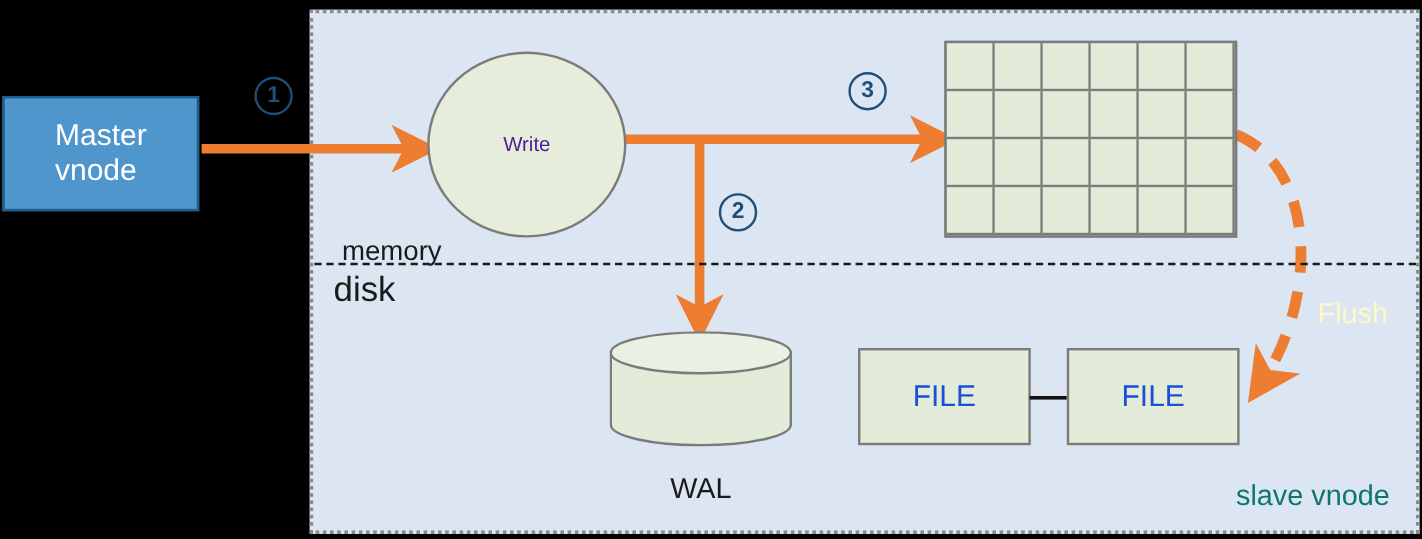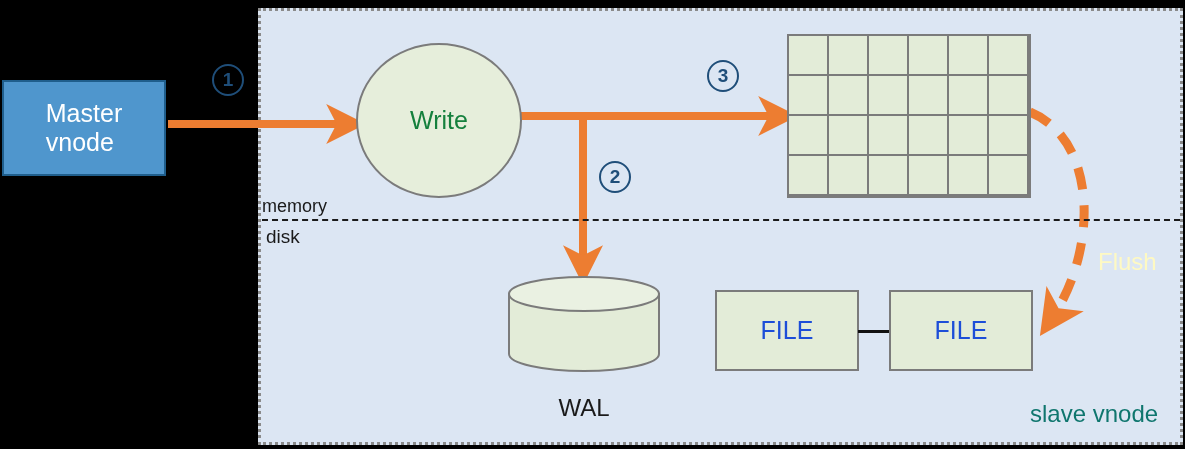--- a/index.html
+++ b/index.html
@@ -54,22 +54,22 @@
     top: 43px;
     width: 166px;
     height: 155px;
     background: #e6eedb;
     border: 2px solid #7b7b7b;
     border-radius: 50%;
     box-sizing: border-box;
     display: flex;
     align-items: center;
     justify-content: center;
-    font-size: 25px;
-    color: #15803d;
+    font-size: 17px;
+    color: #4c1d95;
   }
 
   
   .step-circle {
     position: absolute;
     width: 32px;
     height: 32px;
     border: 2px solid #1f4e79;
     border-radius: 50%;
     box-sizing: border-box;
@@ -97,30 +97,30 @@
   #memdisk-divider {
     position: absolute;
     left: 262px;
     top: 219px;
     width: 918px;
     height: 0;
     border-top: 2px dashed #1a1a1a;
   }
   #label-memory {
     position: absolute;
-    left: 262px;
+    left: 285px;
     top: 196px;
-    font-size: 18px;
+    font-size: 23px;
     color: #1a1a1a;
   }
   #label-disk {
     position: absolute;
-    left: 266px;
+    left: 278px;
     top: 226px;
-    font-size: 19px;
+    font-size: 29px;
     color: #1a1a1a;
   }
 
   
   #memory-grid {
     position: absolute;
     left: 787px;
     top: 34px;
     display: grid;
     grid-template-columns: repeat(6, 40px);

